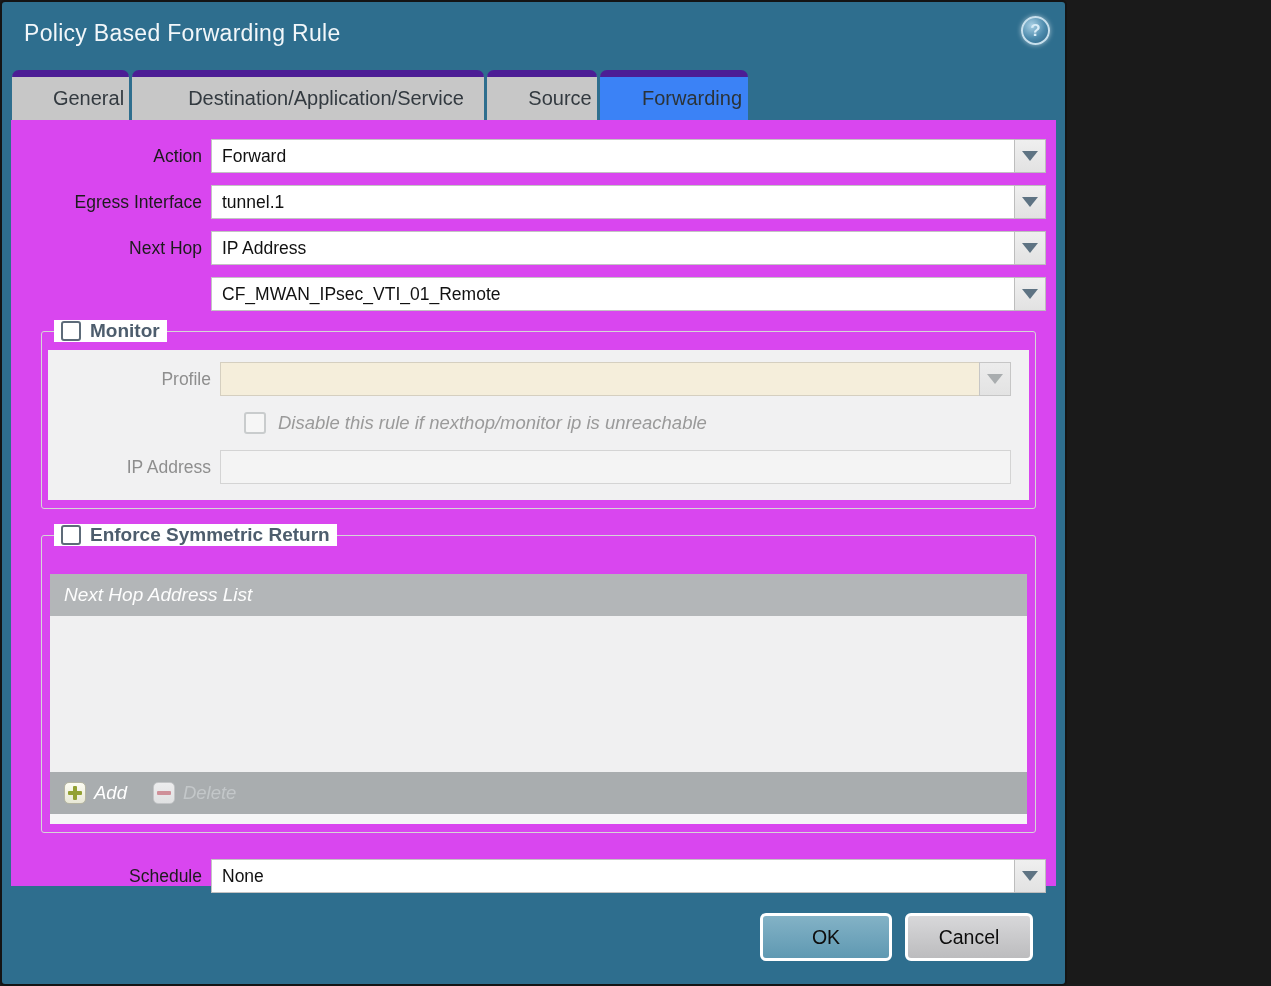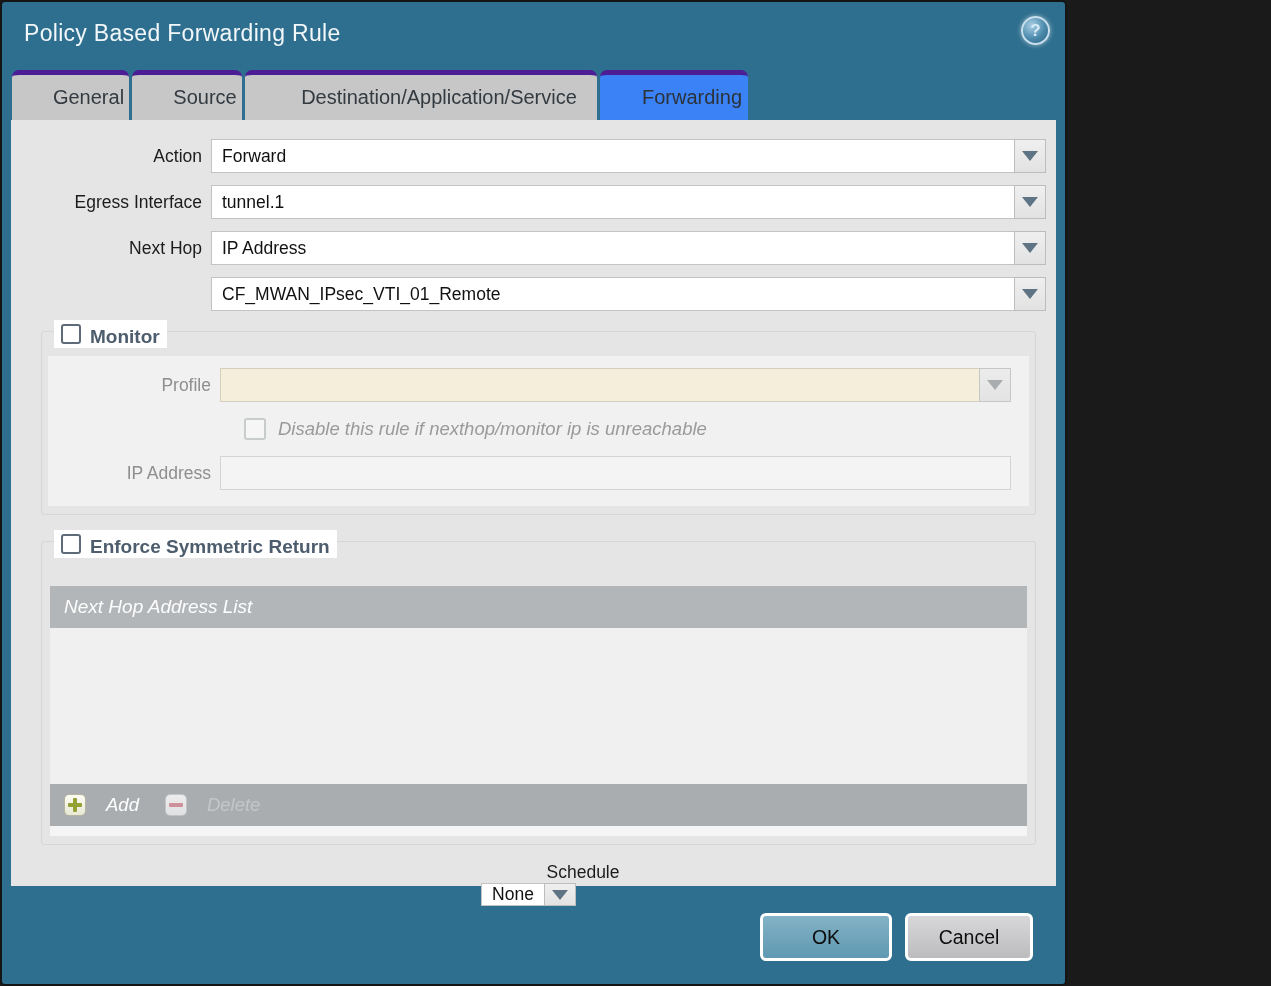--- a/index.html
+++ b/index.html
@@ -40,32 +40,32 @@
     display:flex; align-items:flex-end;
     padding-left:10px; gap:3px;
   }
   .tab {
     height:50px;
     display:flex; align-items:center; justify-content:center;
     background:#c7c7c7;
     color:#333a40;
     font-size:20px;
     border-radius:7px 7px 0 0;
-    border-top:5px solid #4c1d95;
+    border-top:7px solid #4c1d95;
     cursor:pointer;
     padding-left:36px;
   }
   .tab-general { width:117px; }
   .tab-source { width:110px; }
   .tab-dest { width:352px; }
   .tab-active { background:#3b82f6; color:#2b3338; width:148px; }
 
   
   .content {
-    background:#e5e5e5;
+    background:#d946ef;
     margin:0 9px;
     height:766px;
     padding:19px 10px 0 0;
     position:relative;
   }
 
   .frow { display:flex; align-items:center; margin-bottom:12px; }
   .flabel {
     width:200px; text-align:right; padding-right:9px;
     font-size:17.5px; color:#1c1c1c; flex:none;
@@ -95,21 +95,21 @@
   .fset {
     border:1px solid #d6d6d6; border-radius:3px;
     margin:0 10px 14px 30px;
     padding:0 6px 8px 6px;
   }
   .legend {
     display:flex; align-items:center; gap:9px;
     position:relative; top:-12px; left:6px;
     background:#fff; padding:0 7px; width:max-content;
   }
-  .legend-text { color:#4d5d6d; font-size:19px; font-weight:bold;margin-top:6px; }
+  .legend-text { color:#4d5d6d; font-size:19px; font-weight:bold; }
   .checkbox {
     width:20px; height:20px; flex:none;
     background:#fff;
     border:2px solid #5d6b79; border-radius:3px;
     cursor:pointer;
   }
   .checkbox.disabled {
     border:2px solid #c9cccd; background:#f6f6f6; cursor:default;
   }
 
@@ -141,21 +141,21 @@
   .nh-header {
     background:#b3b6b8; color:#fdfdfd;
     font-size:19px; height:42px;
     display:flex; align-items:center; padding:0 14px;
   }
   .nh-body { background:#f0f0f1; height:156px; }
   .nh-footer {
     background:#a9adaf; height:42px;
     display:flex; align-items:center; gap:26px; padding:0 14px;
   }
-  .tool-btn { display:flex; align-items:center; gap:20px; cursor:pointer; }
+  .tool-btn { display:flex; align-items:center; gap:8px; cursor:pointer; }
   .tool-btn.disabled { cursor:default; }
   .tool-icon {
     width:22px; height:22px; border-radius:5px;
     background:linear-gradient(#fcfcf2,#e8e8d6);
     border:1px solid #b5b5a2;
     display:flex; align-items:center; justify-content:center;
     position:relative;
   }
   .plus-icon::before, .plus-icon::after {
     content:""; position:absolute; background:#93a133; border-radius:1px;
@@ -164,21 +164,21 @@
   .plus-icon::after { width:4px; height:14px; }
   .minus-icon { background:linear-gradient(#ededee,#e0e1e2); border-color:#c3c5c7; }
   .minus-icon::before {
     content:""; position:absolute; width:14px; height:4px;
     background:#cf9099; border-radius:1px;
   }
   .tool-label { color:#ffffff; font-size:18.5px; }
   .tool-label.disabled { color:#c3c7c9; }
   .nh-strip { height:10px; background:#f5f5f6; margin:0 2px; }
 
-  .schedule-row { margin-top:17px;flex-direction:column; }
+  .schedule-row { margin-top:26px; }
 
   
   .dlg-footer {
     position:absolute; left:0; right:0; bottom:0; height:98px;
   }
   .btn {
     position:absolute; top:27px; height:48px;
     border-radius:6px; border:3px solid #ffffff;
     font-size:19.5px; color:#0d0d0d;
     display:flex; align-items:center; justify-content:center;
@@ -202,25 +202,25 @@
     <div class="title-text">Policy Based Forwarding Rule</div>
     <div class="help-icon">
       <span>?</span>
     </div>
   </div>
 
   <div class="tabs">
     <div class="tab tab-general">
       <span>General</span>
     </div>
+    <div class="tab tab-dest">
+      <span>Destination/Application/Service</span>
+    </div>
     <div class="tab tab-source">
       <span>Source</span>
-    </div>
-    <div class="tab tab-dest">
-      <span>Destination/Application/Service</span>
     </div>
     <div class="tab tab-active">
       <span>Forwarding</span>
     </div>
   </div>
 
   <div class="content">
 
     <div class="frow">
       <div class="flabel">Action</div>

